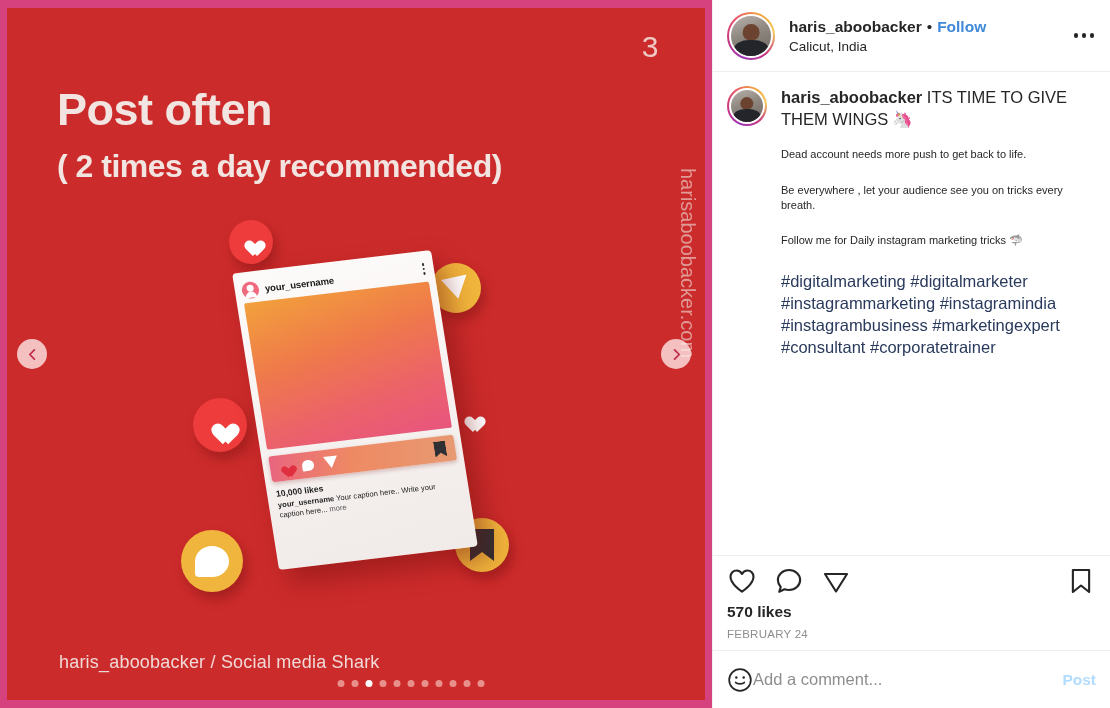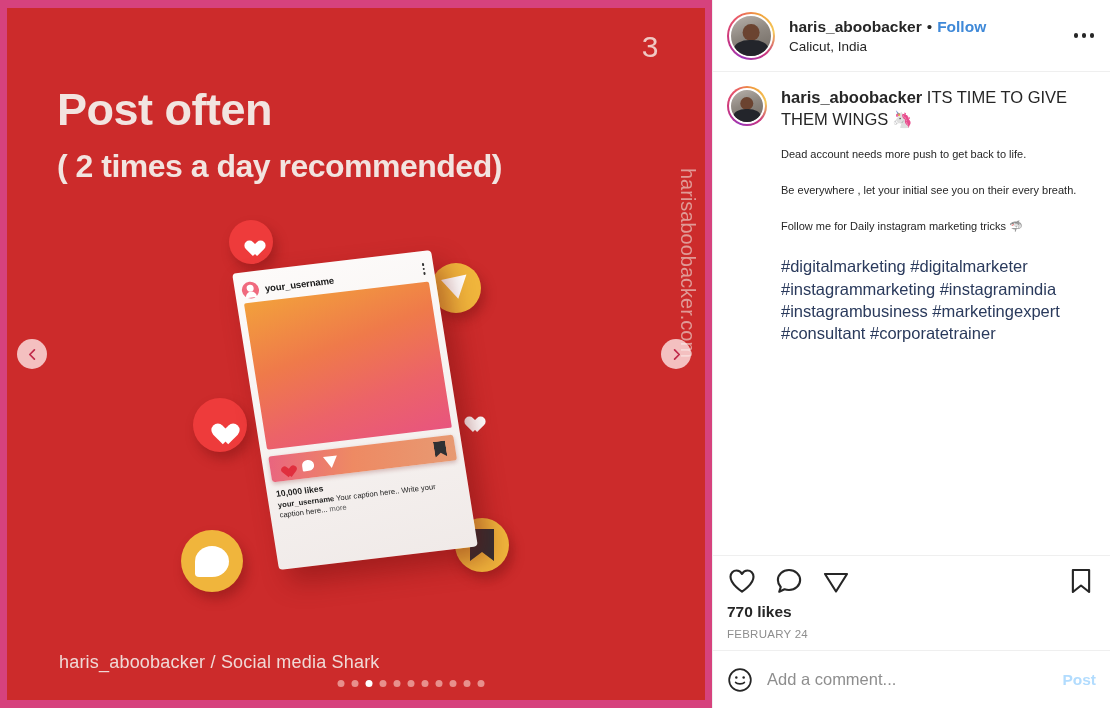--- a/index.html
+++ b/index.html
@@ -290,21 +290,20 @@
   .act-btn { cursor: pointer; display: flex; }
   .act-spacer { margin-left: auto; }
   .likes { font-size: 15.5px; font-weight: 700; color: #262626; margin-top: 7px; }
   .date { font-size: 11.5px; color: #8e8e8e; letter-spacing: 0.25px; margin-top: 7px; text-transform: uppercase; }
 
   .side-comment {
     flex: 0 0 auto;
     border-top: 1px solid #efefef;
     display: flex; align-items: center;
     padding: 12px 14px;
-    gap: 14px;
     height: 58px;
   }
   .smiley { width: 26px; height: 26px; flex: 0 0 26px; cursor: pointer; }
   .cmt-input {
     flex: 1; border: none; outline: none;
     font-size: 16.5px; color: #262626;
     font-family: "Liberation Sans", sans-serif;
     background: transparent;
   }
   .cmt-input::placeholder { color: #8e8e8e; }
@@ -444,21 +443,21 @@
         <div class="cap-col">
           <div class="cap-main">
             <span class="uname">haris_aboobacker</span>
             <span>ITS TIME TO GIVE THEM WINGS 🦄</span>
           </div>
         </div>
       </div>
 
       <div class="cap-body">
         <p>Dead account needs more push to get back to life.</p>
-        <p>Be everywhere , let your initial see you on their every breath.</p>
+        <p>Be everywhere , let your audience see you on tricks every breath.</p>
         <p>Follow me for Daily instagram marketing tricks 🦈</p>
         <div class="tags">#digitalmarketing #digitalmarketer #instagrammarketing #instagramindia #instagrambusiness #marketingexpert #consultant #corporatetrainer</div>
       </div>
     </div>
 
     <div class="side-actions">
       <div class="act-icons">
         <span class="act-btn">
           <svg width="30" height="30" viewBox="0 0 24 24">
             <path d="M12 20.5 C12 20.5 2.8 14.6 2.8 8.6 C2.8 5.7 5 3.6 7.6 3.6 C9.6 3.6 11.2 4.8 12 6.3 C12.8 4.8 14.4 3.6 16.4 3.6 C19 3.6 21.2 5.7 21.2 8.6 C21.2 14.6 12 20.5 12 20.5 Z" fill="none" stroke="#262626" stroke-width="1.7" stroke-linejoin="round"></path>
@@ -473,21 +472,21 @@
           <svg width="30" height="30" viewBox="0 0 24 24">
             <path d="M3.2 6.4 L20.8 6.4 L12 20.4 Z" fill="none" stroke="#262626" stroke-width="1.7" stroke-linejoin="round"></path>
           </svg>
         </span>
         <span class="act-btn act-spacer">
           <svg width="30" height="30" viewBox="0 0 24 24">
             <path d="M5.5 3.2 L18.5 3.2 L18.5 20.8 L12 15.6 L5.5 20.8 Z" fill="none" stroke="#262626" stroke-width="1.7" stroke-linejoin="round"></path>
           </svg>
         </span>
       </div>
-      <div class="likes">770 likes</div>
+      <div class="likes">570 likes</div>
       <div class="date">FEBRUARY 24</div>
     </div>
 
     <div class="side-comment">
       <svg class="smiley" viewBox="0 0 24 24">
         <circle cx="12" cy="12" r="10" fill="none" stroke="#262626" stroke-width="1.6"></circle>
         <circle cx="8.6" cy="9.6" r="1.15" fill="#262626"></circle>
         <circle cx="15.4" cy="9.6" r="1.15" fill="#262626"></circle>
         <path d="M8 14.2 C9.3 16 14.7 16 16 14.2" fill="none" stroke="#262626" stroke-width="1.6" stroke-linecap="round"></path>
       </svg>

